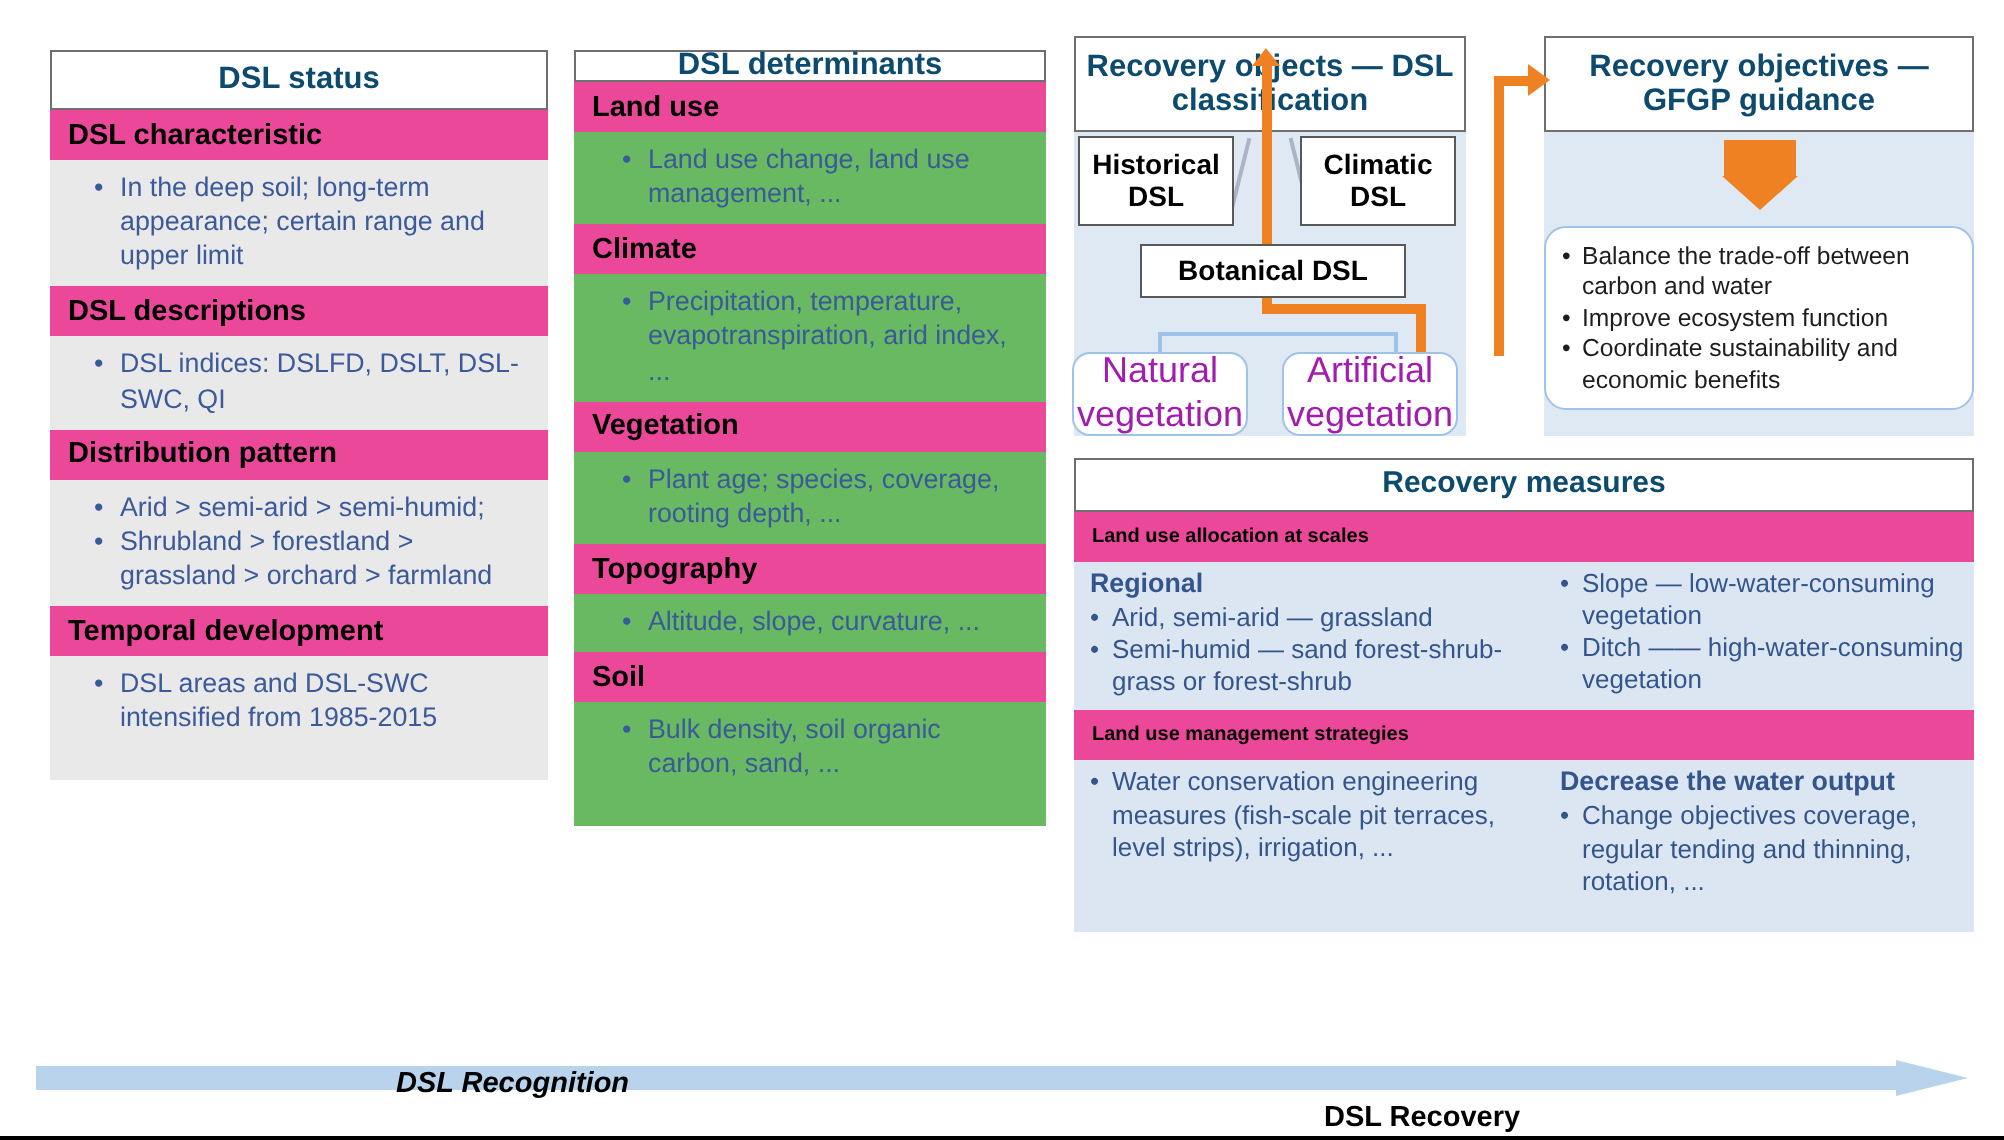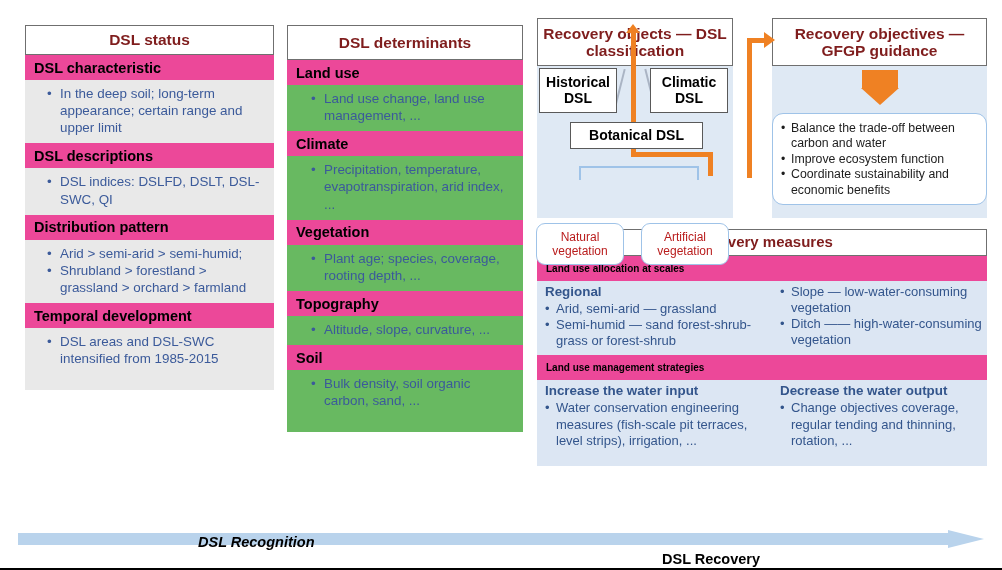--- a/index.html
+++ b/index.html
@@ -5,21 +5,21 @@
   html,body{margin:0;padding:0;background:#ffffff;}
   body{width:1002px;height:570px;position:relative;overflow:hidden;
        font-family:"Liberation Sans","DejaVu Sans",sans-serif;}
 
   .root{position:absolute;left:0;top:0;width:1002px;height:570px;}
 
   
   .title-box{
     border:1.6px solid #6f6f6f;background:#ffffff;
     display:flex;align-items:center;justify-content:center;
-    font-weight:bold;color:#7f1d1d;text-align:center;line-height:1.12;
+    font-weight:bold;color:#0c4a6e;text-align:center;line-height:1.12;
     box-sizing:border-box;
   }
   .sec-head{
     background:#ec4899;color:#000;font-weight:bold;
     display:flex;align-items:center;box-sizing:border-box;
     padding-left:9px;
   }
   .sec-body{box-sizing:border-box;}
   .bul{
     display:flex;color:#3b5a9a;line-height:1.28;
@@ -30,21 +30,21 @@
 
   
   #col1{position:absolute;left:25px;top:25px;width:249px;}
   #col1 .title-box{height:30px;font-size:15.5px;}
   #col1 .sec-head{font-size:14.5px;height:25px;}
   #col1 .sec-body{background:#e9e9e9;padding:5px 10px 7px 12px;}
   #col1 .bul{font-size:13.4px;padding-left:10px;}
 
   
   #col2{position:absolute;left:287px;top:25px;width:236px;}
-  #col2 .title-box{height:35px;font-size:15.5px;}
+  #col2 .title-box{height:16px;font-size:15.5px;}
   #col2 .sec-head{font-size:14.5px;height:25px;}
   #col2 .sec-body{background:#68b961;padding:5px 8px 7px 12px;}
   #col2 .bul{font-size:13.4px;padding-left:12px;}
 
   
   #rightwrap{position:absolute;left:537px;top:18px;width:450px;height:505px;}
 
   .blue-panel{
     position:absolute;background:#dfe9f4;
   }
@@ -56,22 +56,22 @@
 
   .sub-box{
     position:absolute;border:1.5px solid #595959;background:#fff;
     display:flex;align-items:center;justify-content:center;
     font-weight:bold;font-size:14px;color:#000;text-align:center;
     line-height:1.1;box-sizing:border-box;z-index:3;
   }
   .round-box{
     position:absolute;border:1.4px solid #9fc3e8;background:#fff;
     border-radius:9px;display:flex;align-items:center;justify-content:center;
-    font-size:12px;color:#b91c1c;text-align:center;line-height:1.2;
-    box-sizing:border-box;z-index:3;margin-top:47px;
+    font-size:18px;color:#a21caf;text-align:center;line-height:1.2;
+    box-sizing:border-box;z-index:3;
   }
 
   .obj-list{
     position:absolute;left:235px;top:95px;width:215px;height:92px;
     border:1.4px solid #9fc3e8;background:#fff;border-radius:11px;
     box-sizing:border-box;padding:7px 6px 6px 8px;z-index:3;
   }
   .obj-list .bul{color:#1d1d1d;font-size:12.3px;line-height:1.26;}
   .obj-list .bul .dot{width:10px;}
 
@@ -287,21 +287,20 @@
               <span class="txt">Ditch —— high-water-consuming vegetation</span>
             </div>
           </div>
         </div>
       </div>
 
       <div class="sec-head">Land use management strategies</div>
       <div class="sec-body" style="min-height:86px;">
         <div class="two-col">
           <div style="width:235px;padding-right:6px;">
-            <div class="sub-title">Increase the water input</div>
             <div class="bul">
               <span class="dot">•</span>
               <span class="txt">Water conservation engineering measures (fish-scale pit terraces, level strips), irrigation, ...</span>
             </div>
           </div>
           <div style="width:203px;">
             <div class="sub-title">Decrease the water output</div>
             <div class="bul">
               <span class="dot">•</span>
               <span class="txt">Change objectives coverage, regular tending and thinning, rotation, ...</span>

